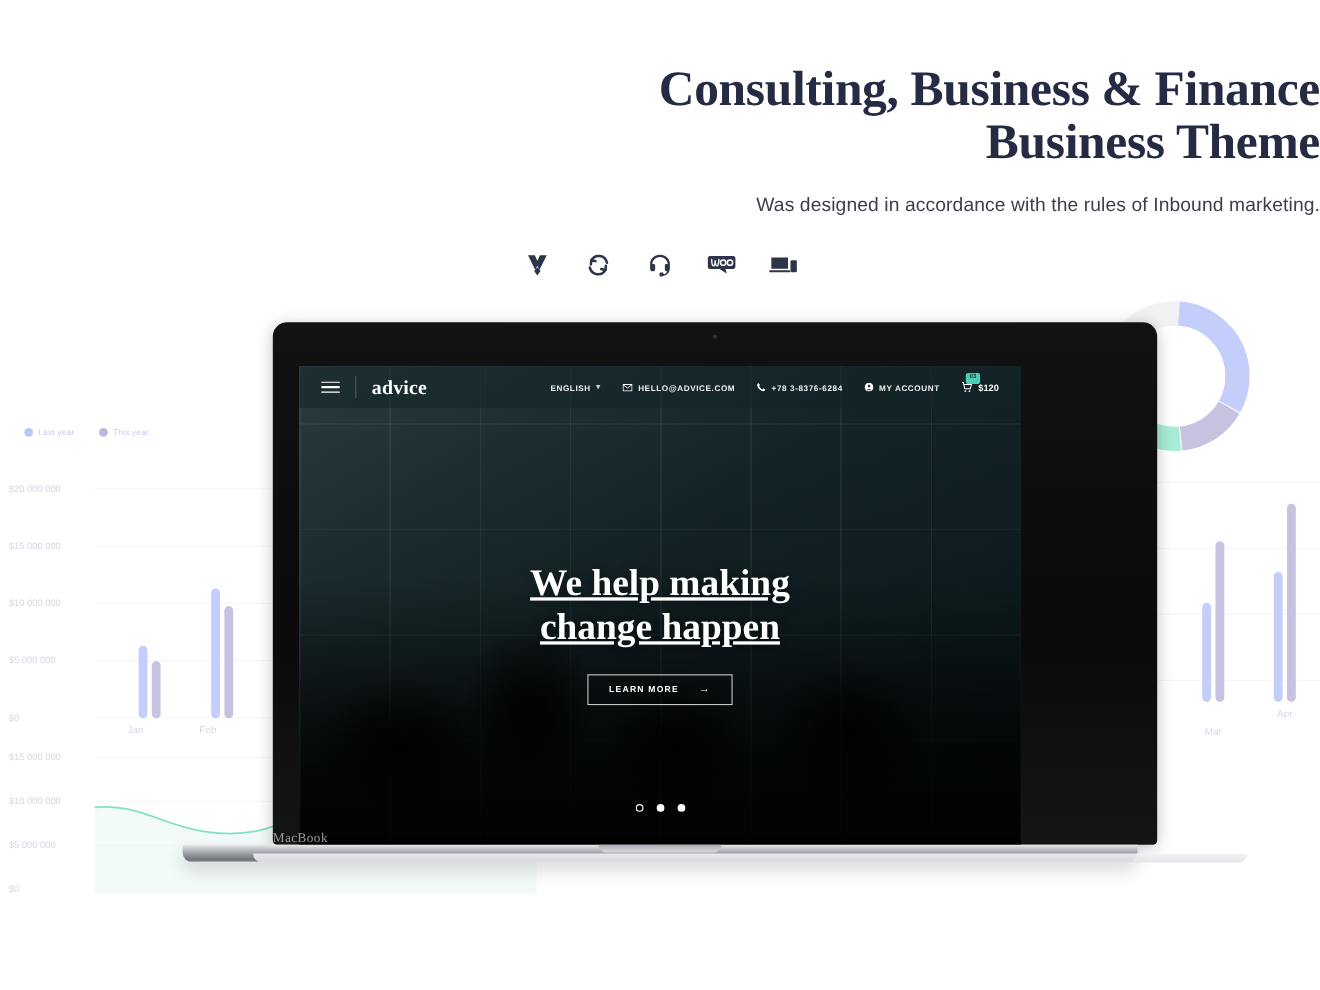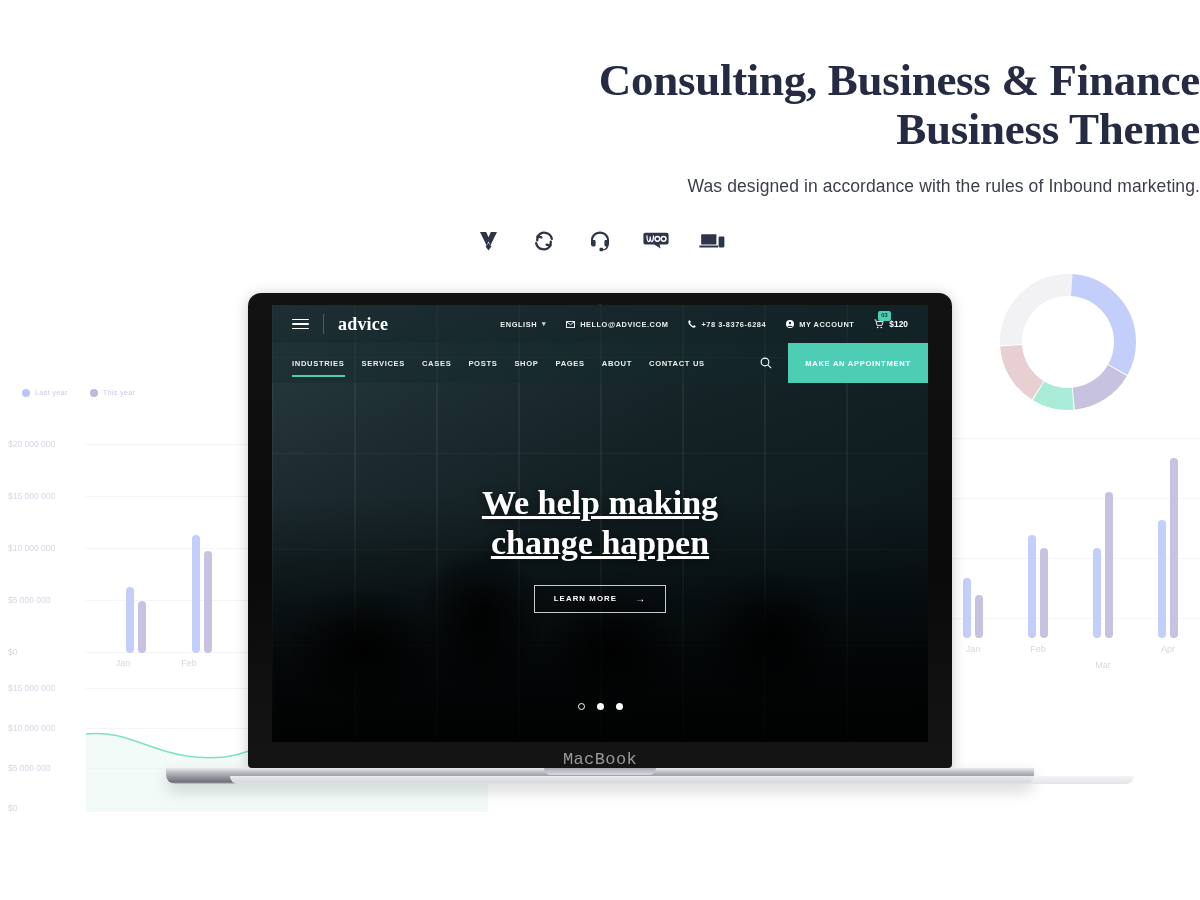--- a/index.html
+++ b/index.html
@@ -118,50 +118,50 @@
   
   .macbook {
     position: absolute;
     left: 248px;
     top: 293px;
     width: 704px;
     z-index: 30;
   }
   .mb-lid {
     position: relative;
-    width: 704px;
+    width: 804px;
     height: 475px;
     background: linear-gradient(180deg,#121212 0%,#0a0a0a 60%,#151515 100%);
     border-radius: 13px 13px 4px 4px;
     box-shadow: 0 2px 14px rgba(0,0,0,0.22);
-    padding: 12px 24px 14px 24px;
+    padding: 40px 24px 14px 24px;
   }
   .mb-camera {
     position: absolute;
     top: 11px; left: 50%;
     transform: translateX(-50%);
     width: 4px; height: 4px;
     border-radius: 50%;
     background: #2e3236;
   }
   .mb-screen {
     position: relative;
     width: 656px;
     height: 437px;
     overflow: hidden;
     background: #1d2b2e;
   }
   .mb-label {
     position: absolute;
     bottom: -1px; left: 0; width: 100%;
-    text-align: center;
-    font-size: 17px;
+    text-align: left;
+    font-size: 12px;
     color: #9a9a9a;
     letter-spacing: 0.4px;
-    font-family: Liberation Mono, monospace;
+    font-family: Liberation Serif, serif;
   }
   .mb-base {
     position: relative;
     margin-left: -82px;
     width: 868px;
     height: 16px;
     background: linear-gradient(180deg,#e8e9eb 0%,#b9bcc2 28%,#8d9197 62%,#6c7076 88%,#cfd2d6 100%);
     border-radius: 0 0 9px 9px;
     box-shadow: 0 7px 16px rgba(0,0,0,0.16);
   }
@@ -581,41 +581,20 @@
                 <svg width="10" height="10" viewBox="0 0 12 12" fill="none" stroke="#ffffff" stroke-width="1.1">
                   <path d="M0.6 1 L2.2 1 L3.6 7.6 L9.6 7.6 L11 3.1 L2.8 3.1"></path>
                   <circle cx="4.4" cy="10.2" r="1" fill="#ffffff" stroke="none"></circle>
                   <circle cx="8.8" cy="10.2" r="1" fill="#ffffff" stroke="none"></circle>
                 </svg>
                 <span class="cart-price">$120</span>
               </div>
             </div>
           </div>
 
-          <div class="navbar">
-            <div class="nav-links">
-              <a class="nav-link active">INDUSTRIES</a>
-              <a class="nav-link">SERVICES</a>
-              <a class="nav-link">CASES</a>
-              <a class="nav-link">POSTS</a>
-              <a class="nav-link">SHOP</a>
-              <a class="nav-link">PAGES</a>
-              <a class="nav-link">ABOUT</a>
-              <a class="nav-link">CONTACT US</a>
-            </div>
-            <div class="nav-right">
-              <span class="search-btn">
-                <svg width="12" height="12" viewBox="0 0 14 14" fill="none" stroke="#ffffff" stroke-width="1.3">
-                  <circle cx="5.8" cy="5.8" r="4.5"></circle>
-                  <path d="M9.2 9.2 L13 13"></path>
-                </svg>
-              </span>
-              <span class="appt-btn">MAKE AN APPOINTMENT</span>
-            </div>
-          </div>
 
           <div class="hero-content">
             <h2 class="hero-title">
               <span>We help making</span>
               <span>change happen</span>
             </h2>
             <div class="learn-btn">
               <span>LEARN MORE</span>
               <span class="learn-arrow">→</span>
             </div>

